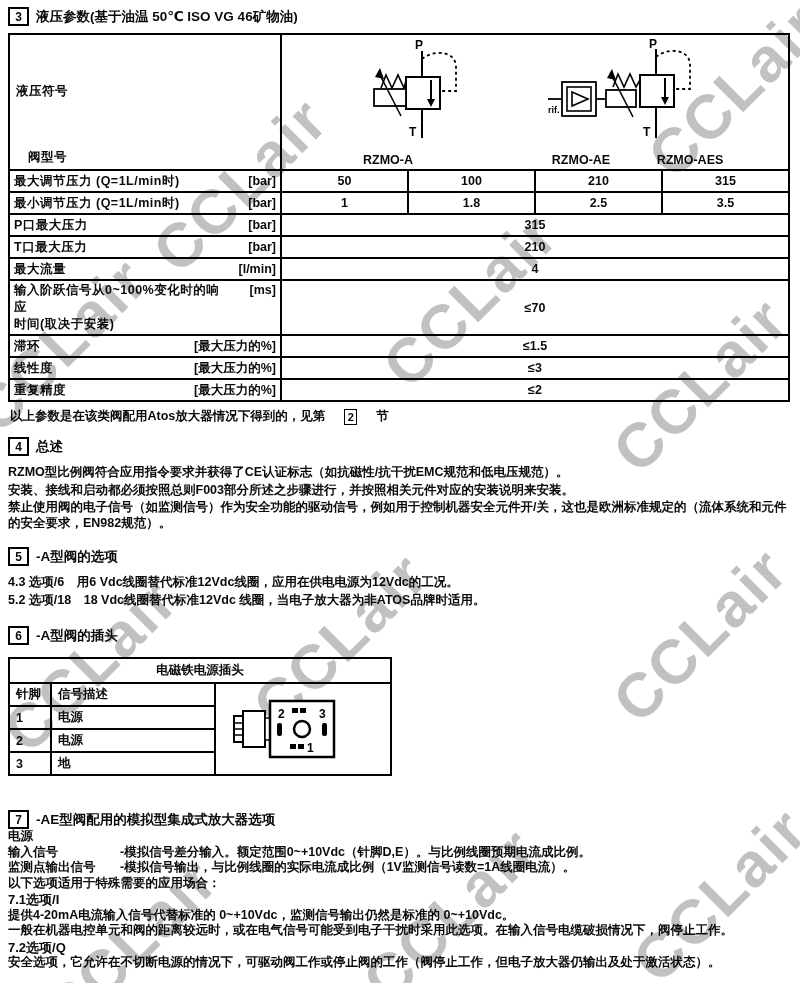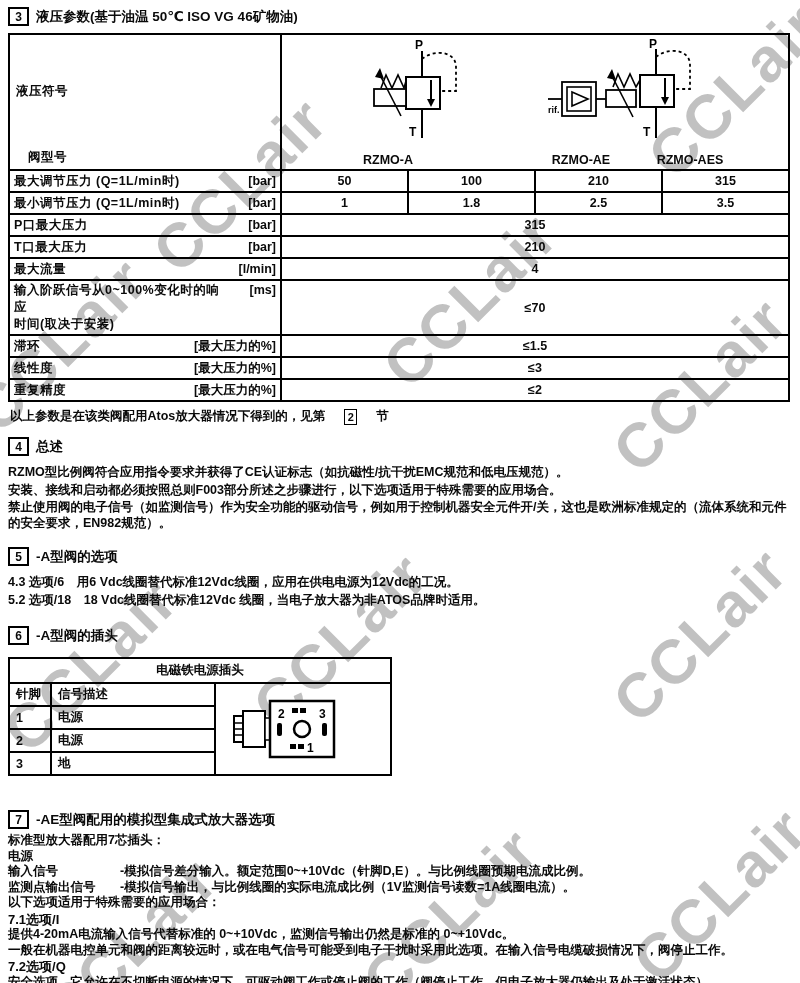--- a/index.html
+++ b/index.html
@@ -228,21 +228,21 @@
       <span>以上参数是在该类阀配用Atos放大器情况下得到的，见第</span>
       <span class="ref-box">2</span>
       <span>节</span>
     </div>
 
     <div class="sec-h">
       <span class="box-num">4</span>
       <span>总述</span>
     </div>
     <div class="para first-para">RZMO型比例阀符合应用指令要求并获得了CE认证标志（如抗磁性/抗干扰EMC规范和低电压规范）。</div>
-    <div class="para">安装、接线和启动都必须按照总则F003部分所述之步骤进行，以下选项适用于特殊需要的应用场合。</div>
+    <div class="para">安装、接线和启动都必须按照总则F003部分所述之步骤进行，并按照相关元件对应的安装说明来安装。</div>
     <div class="para">禁止使用阀的电子信号（如监测信号）作为安全功能的驱动信号，例如用于控制机器安全元件开/关，这也是欧洲标准规定的（流体系统和元件的安全要求，EN982规范）。</div>
 
     <div class="sec-h gap14">
       <span class="box-num">5</span>
       <span>-A型阀的选项</span>
     </div>
     <div class="para first-para">4.3 选项/6　用6 Vdc线圈替代标准12Vdc线圈，应用在供电电源为12Vdc的工况。</div>
     <div class="para">5.2 选项/18　18 Vdc线圈替代标准12Vdc 线圈，当电子放大器为非ATOS品牌时适用。</div>
 
     <div class="sec-h gap17">
@@ -296,21 +296,20 @@
         <td class="pincol">3</td>
         <td>地</td>
       </tr>
     </tbody>
       </table>
 
     <div class="sec-h" style="margin-top:34px;">
       <span class="box-num">7</span>
       <span>-AE型阀配用的模拟型集成式放大器选项</span>
     </div>
-    <div class="para" style="margin-top:4px;">标准型放大器配用7芯插头：</div>
 
     <div class="term-row">
       <span>电源</span>
     </div>
     <div class="term-row">
       <span>输入信号</span>
       <span>-模拟信号差分输入。额定范围0~+10Vdc（针脚D,E）。与比例线圈预期电流成比例。</span>
     </div>
     <div class="term-row">
       <span>监测点输出信号</span>

